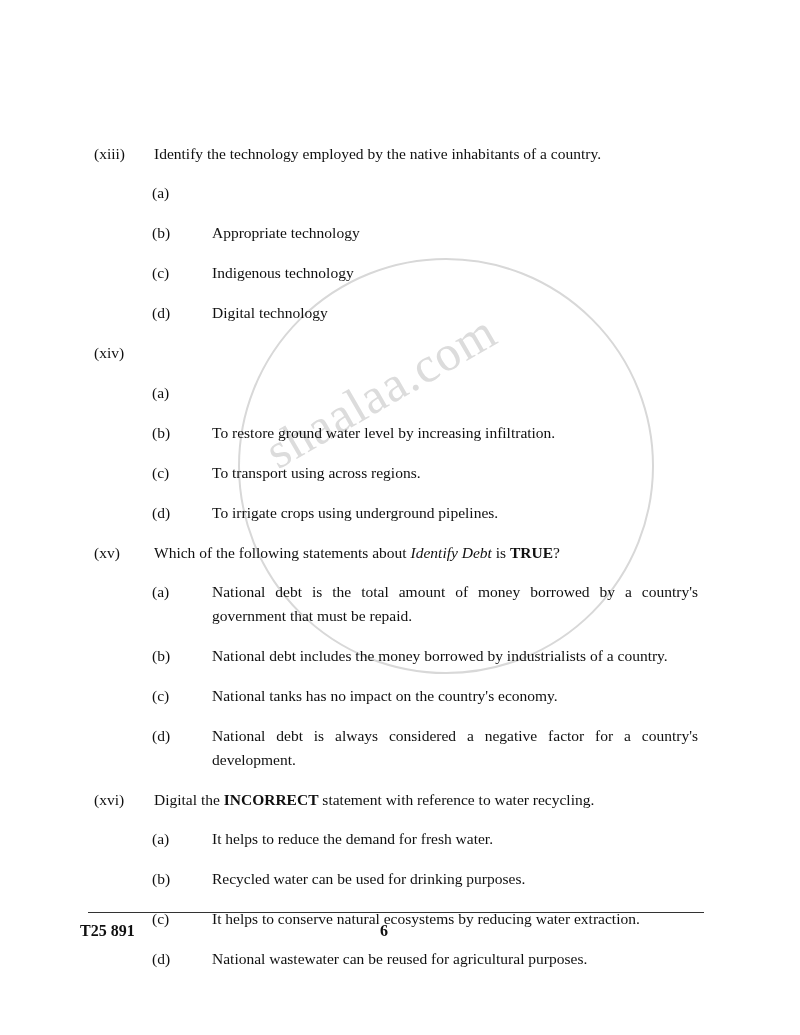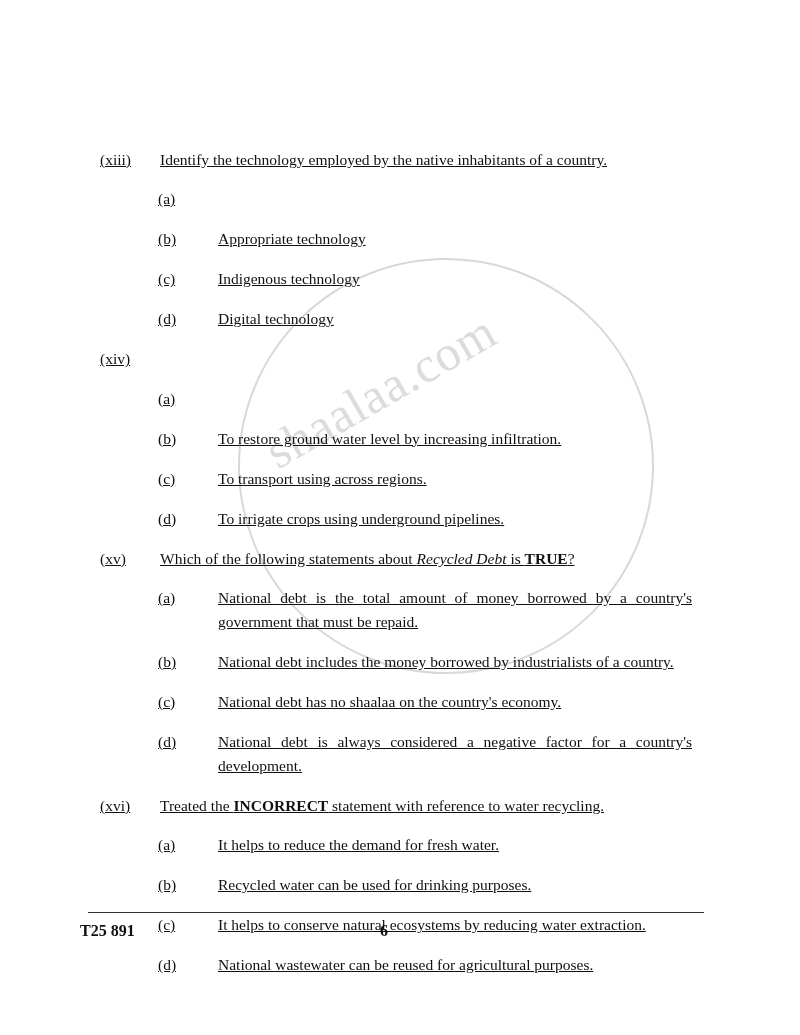--- a/index.html
+++ b/index.html
@@ -45,22 +45,21 @@
   }
   .content {
     position: absolute;
     left: 0;
     top: 0;
     width: 800px;
     z-index: 2;
   }
   .qblock {
     position: relative;
-    margin: 12px;
-    text-decoration: underline;
+    margin: 6px;
   }
   .qrow {
     display: flex;
     align-items: flex-start;
     padding: 0 96px 0 88px;
     margin-bottom: 16px;
   }
   .qnum {
     width: 60px;
     flex: none;
@@ -180,44 +179,44 @@
       </div>
       <div class="orow">
         <div class="olabel">(d)</div>
         <div class="otext">To irrigate crops using underground pipelines.</div>
       </div>
     </div>
 
     <div class="qblock">
       <div class="qrow">
         <div class="qnum">(xv)</div>
-        <div class="qtext"><span>Which of the following statements about </span><em>Recycled Debt</em><span> is </span><strong>TRUE</strong><span>?</span></div>
+        <div class="qtext"><span>Which of the following statements about </span><em>Identify Debt</em><span> is </span><strong>TRUE</strong><span>?</span></div>
       </div>
       <div class="orow">
         <div class="olabel">(a)</div>
         <div class="otext justify">National debt is the total amount of money borrowed by a country's government that must be repaid.</div>
       </div>
       <div class="orow">
         <div class="olabel">(b)</div>
         <div class="otext">National debt includes the money borrowed by industrialists of a country.</div>
       </div>
       <div class="orow">
         <div class="olabel">(c)</div>
-        <div class="otext">National debt has no shaalaa on the country's economy.</div>
+        <div class="otext">National tanks has no impact on the country's economy.</div>
       </div>
       <div class="orow">
         <div class="olabel">(d)</div>
         <div class="otext justify">National debt is always considered a negative factor for a country's development.</div>
       </div>
     </div>
 
     <div class="qblock">
       <div class="qrow">
         <div class="qnum">(xvi)</div>
-        <div class="qtext"><span>Treated the </span><strong>INCORRECT</strong><span> statement with reference to water recycling.</span></div>
+        <div class="qtext"><span>Digital the </span><strong>INCORRECT</strong><span> statement with reference to water recycling.</span></div>
       </div>
       <div class="orow">
         <div class="olabel">(a)</div>
         <div class="otext">It helps to reduce the demand for fresh water.</div>
       </div>
       <div class="orow">
         <div class="olabel">(b)</div>
         <div class="otext">Recycled water can be used for drinking purposes.</div>
       </div>
       <div class="orow">

